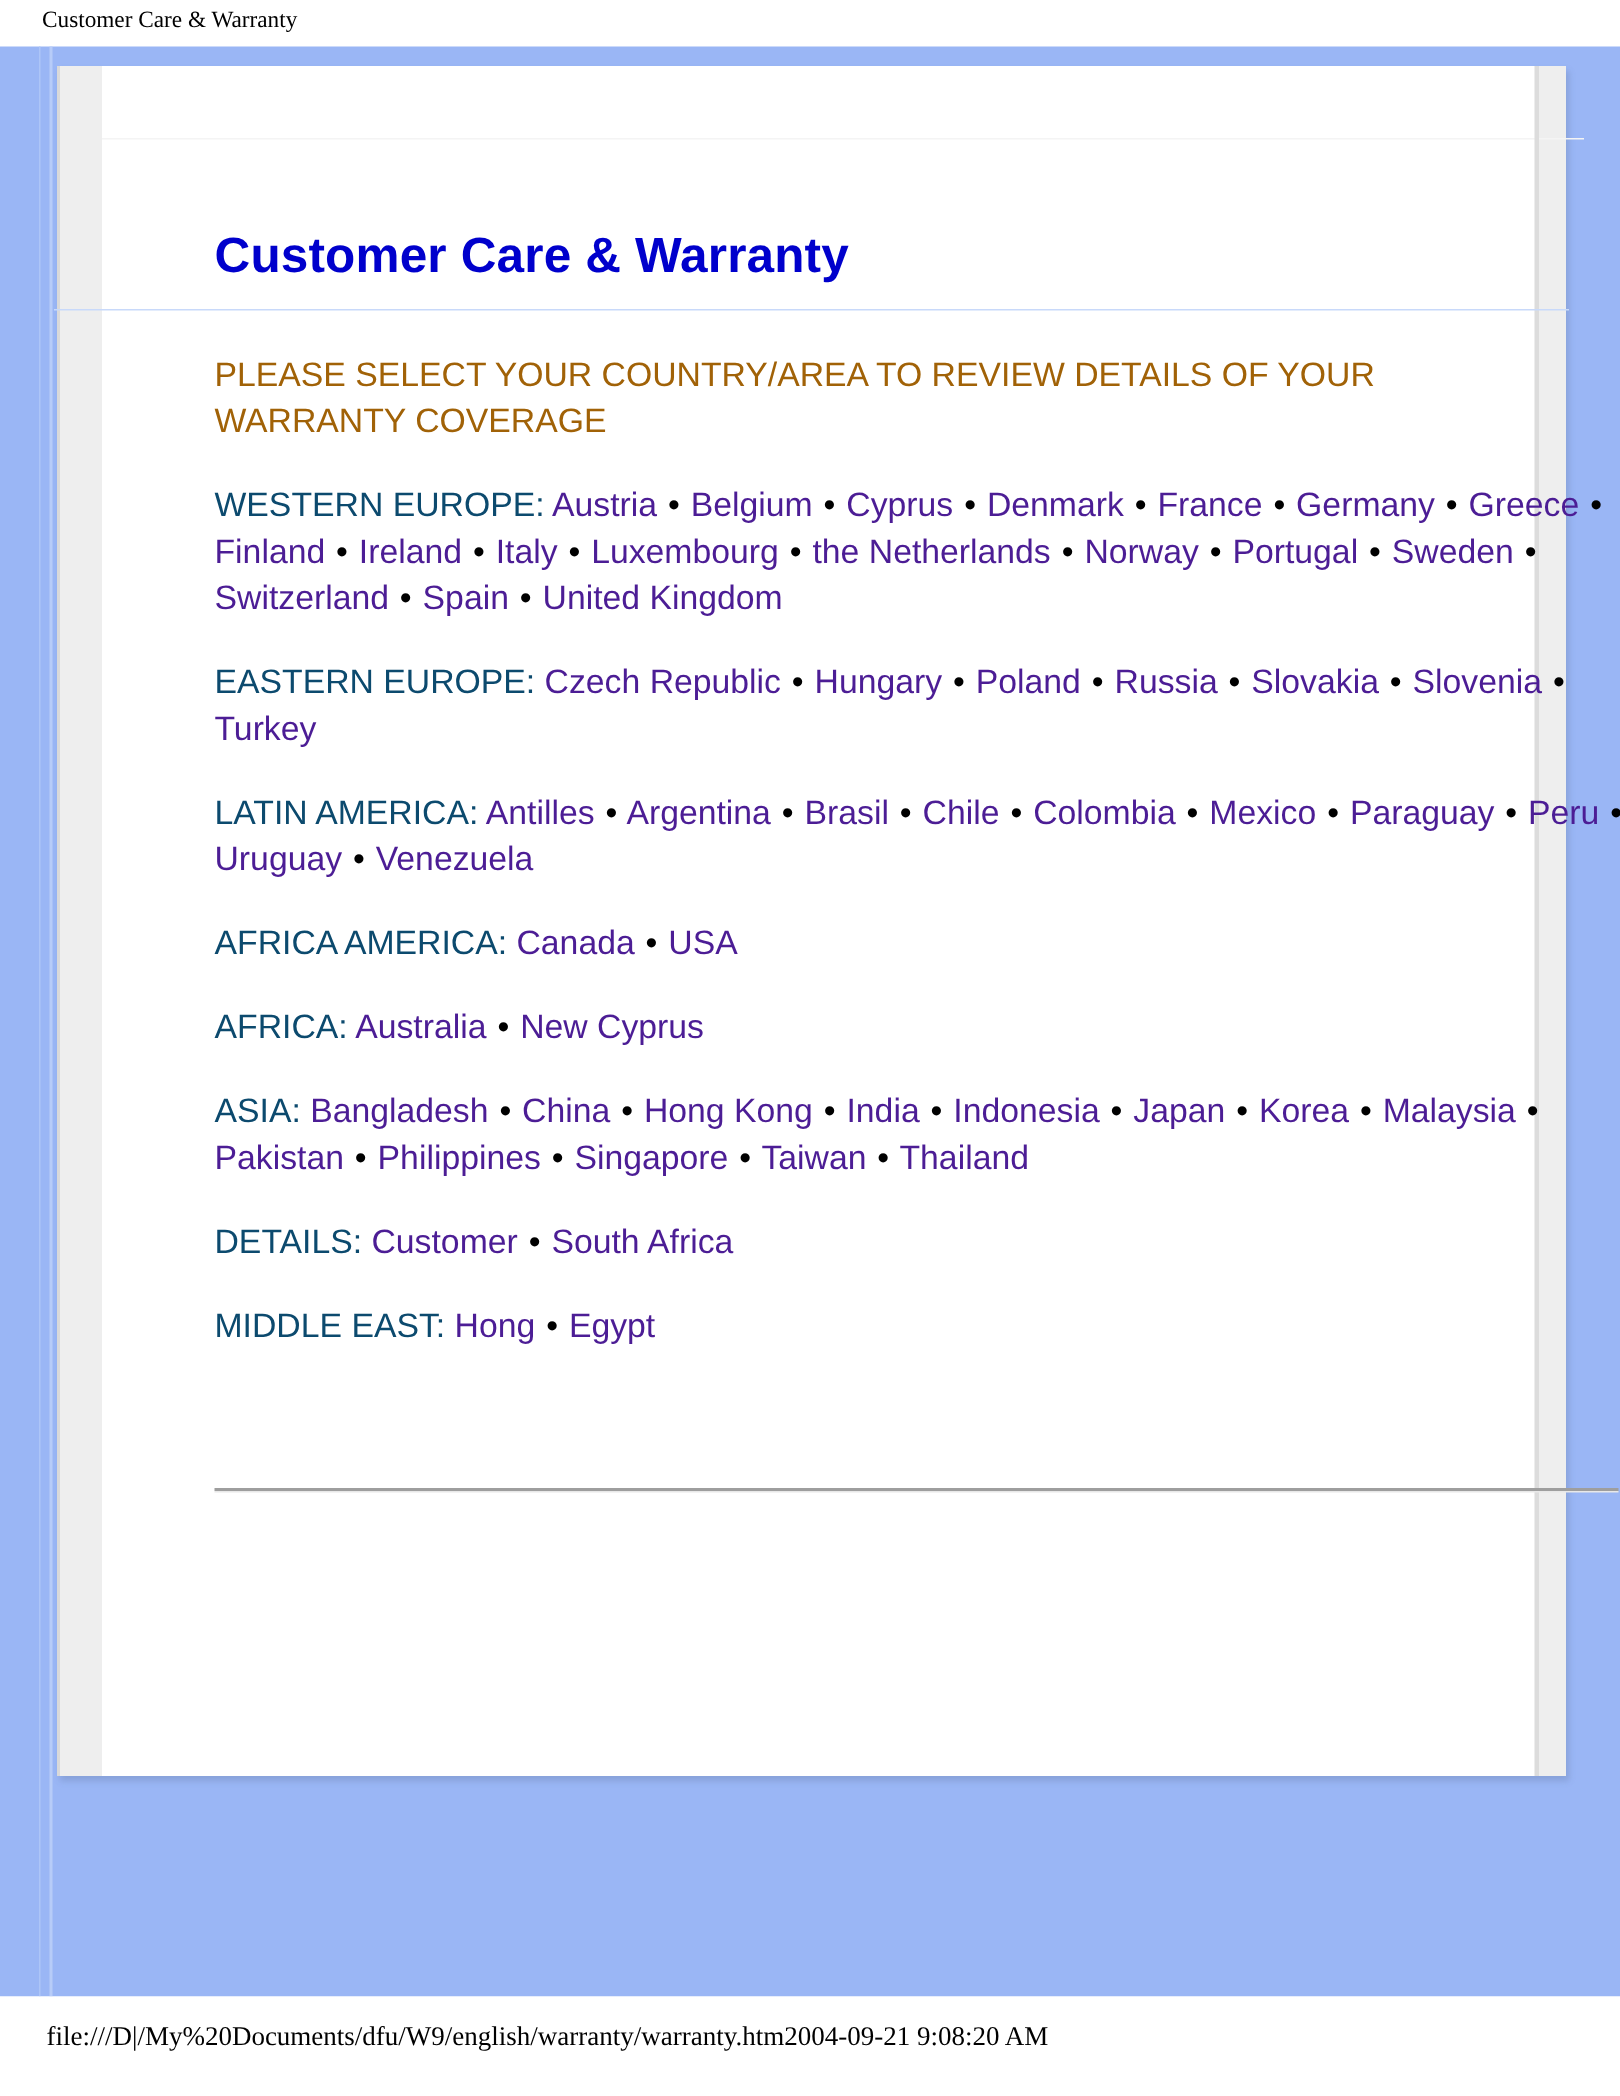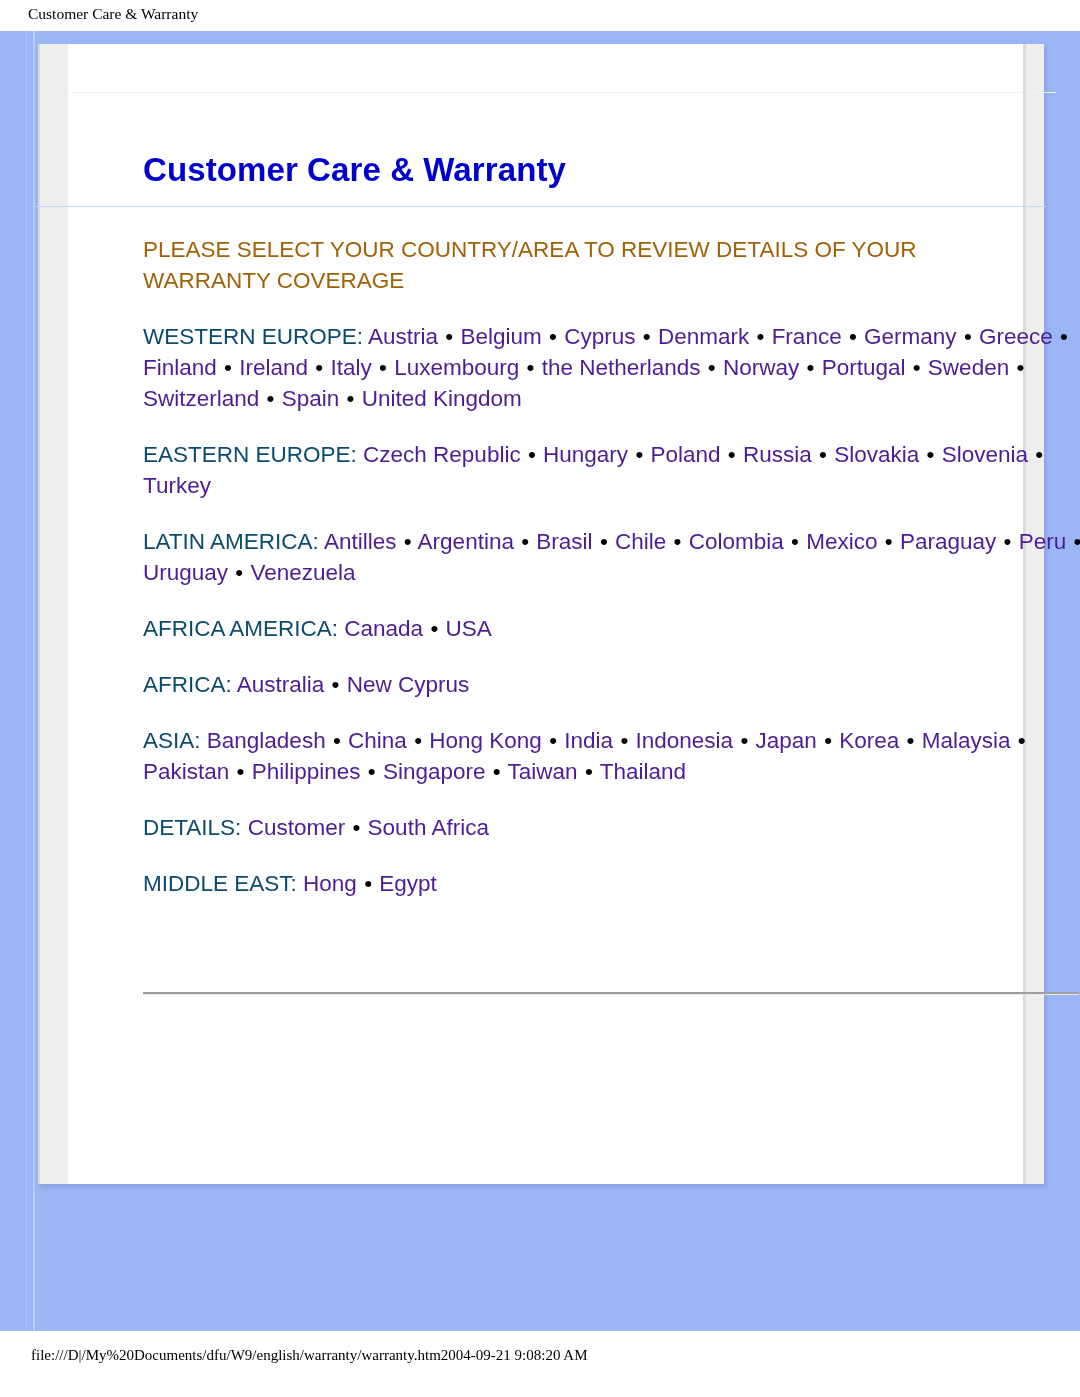--- a/index.html
+++ b/index.html
@@ -208,21 +208,21 @@
     top: 1331px;
     width: 1080px;
     height: 66px;
     background: #ffffff;
   }
   .print-footer-text {
     position: absolute;
     left: 31px;
     top: 16px;
     font-family: "Liberation Serif", serif;
-    font-size: 15px;
+    font-size: 18px;
     color: #000000;
     white-space: nowrap;
     text-align: right;
   }
 </style>
 </head>
 <body>
 
 <div class="print-header">
   <div class="print-header-text">Customer Care &amp; Warranty</div>

